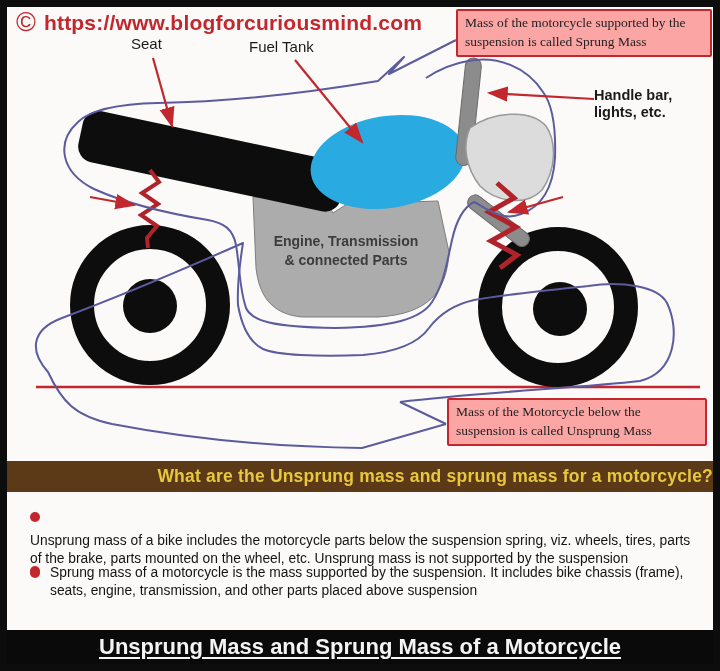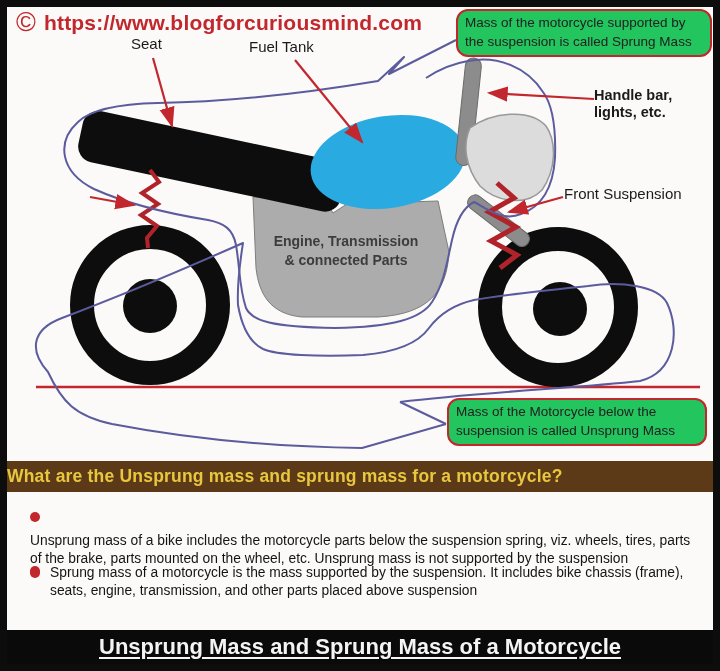--- a/index.html
+++ b/index.html
@@ -10,38 +10,38 @@
   #paper{position:absolute;left:7px;top:7px;right:7px;bottom:7px;background:#fbfaf8;}
   #diagram-svg{position:absolute;left:0;top:0;}
   .abs{position:absolute;}
   .url-row{
     left:16px;top:9px;display:flex;align-items:center;gap:8px;
     color:#c1272d;font-weight:700;
   }
   .c-glyph{font-size:27px;line-height:27px;font-weight:400;}
   .url-text{font-size:21px;letter-spacing:0.2px;}
   .callout{
-    background:#22c55e;border:2px solid #c1272d;border-radius:12px;
-    padding:3px 7px;font-size:13.5px;line-height:1.4;color:#222;font-weight:500;
+    background:#fca5a5;border:2px solid #c1272d;border-radius:2px;
+    padding:3px 7px;font-size:13.5px;line-height:1.4;color:#222;font-weight:500;font-family:Liberation Serif, serif;
   }
   #sprung-box{left:456px;top:9px;width:238px;}
   #unsprung-box{left:447px;top:398px;width:242px;}
   .lbl{font-size:15px;color:#1a1a1a;white-space:pre-line;line-height:1.2;font-weight:500;}
   #seat-label{left:131px;top:35px;}
   #fueltank-label{left:249px;top:38px;}
   #rear-susp-label{left:11px;top:168px;}
   #handlebar-label{left:594px;top:87px;font-size:14.5px;font-weight:bold;}
   #front-susp-label{left:564px;top:185px;}
   #engine-label{
     left:258px;top:232px;width:176px;text-align:center;
     font-size:14px;font-weight:700;color:#3c3c3c;white-space:pre-line;line-height:1.35;
   }
   #question-banner{
     left:7px;top:461px;width:706px;height:31px;background:#5c3a18;
-    display:flex;align-items:center;justify-content:flex-start;
+    display:flex;align-items:center;justify-content:flex-end;
   }
   #question-banner span{
     color:#e8c73f;font-size:17.5px;font-weight:700;letter-spacing:0.2px;
   }
   .bullet-row{
     left:30px;width:674px;display:flex;gap:10px;align-items:flex-start;
     font-size:13.8px;line-height:1.3;color:#141414;font-weight:500;
   }
   .bullet-dot{
     flex:0 0 auto;width:10px;height:10px;border-radius:50%;
@@ -150,21 +150,20 @@
     <span class="url-text">https://www.blogforcuriousmind.com</span>
   </div>
 
   <div id="sprung-box" class="abs callout">Mass of the motorcycle supported by the suspension is called Sprung Mass</div>
   <div id="unsprung-box" class="abs callout">Mass of the Motorcycle below the suspension is called Unsprung Mass</div>
 
   <div id="seat-label" class="abs lbl">Seat</div>
   <div id="fueltank-label" class="abs lbl">Fuel Tank</div>
   <div id="handlebar-label" class="abs lbl">Handle bar,
 lights, etc.</div>
-  <div id="front-susp-label" class="abs lbl">Front Suspension</div>
   <div id="engine-label" class="abs">Engine, Transmission
 &amp; connected Parts</div>
 
   <div id="question-banner" class="abs">
     <span>What are the Unsprung mass and sprung mass for a motorcycle?</span>
   </div>
 
   <div id="bullet-1" class="abs bullet-row">
     <span class="bullet-dot"></span>
     <span>Unsprung mass of a bike includes the motorcycle parts below the suspension spring, viz. wheels, tires, parts of the brake, parts mounted on the wheel, etc. Unsprung mass is not supported by the suspension</span>

